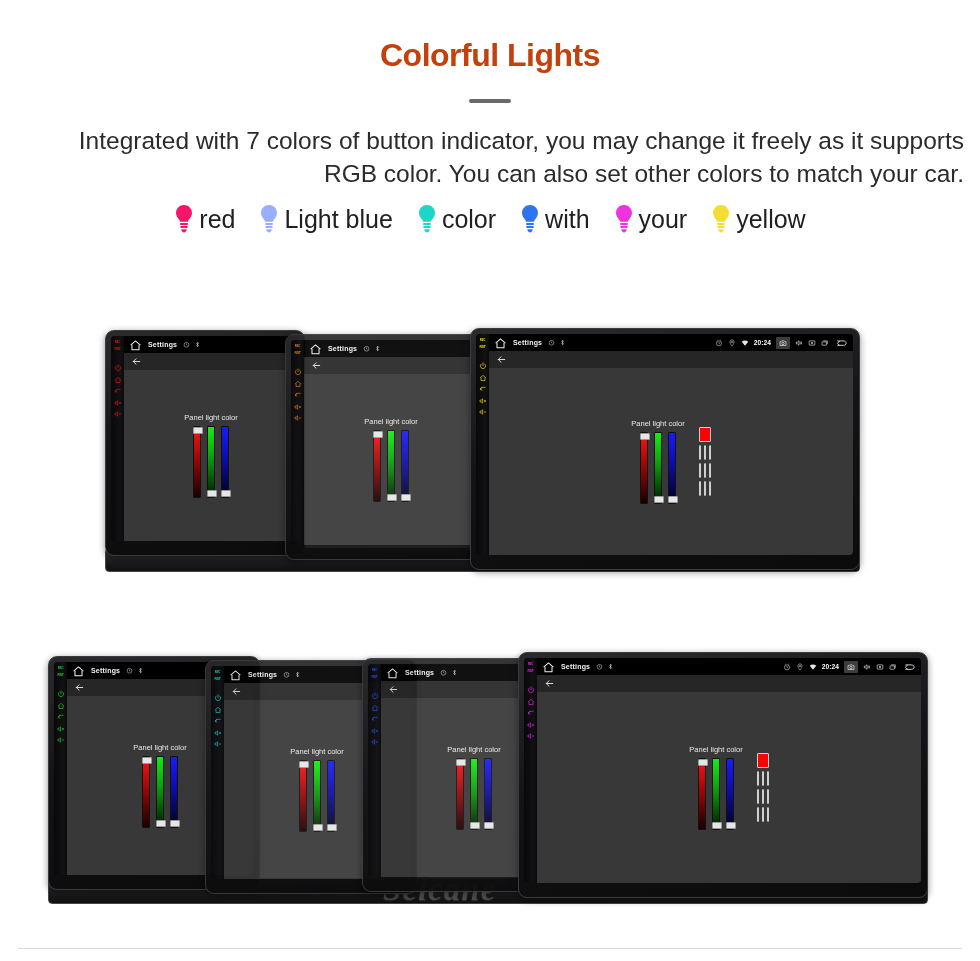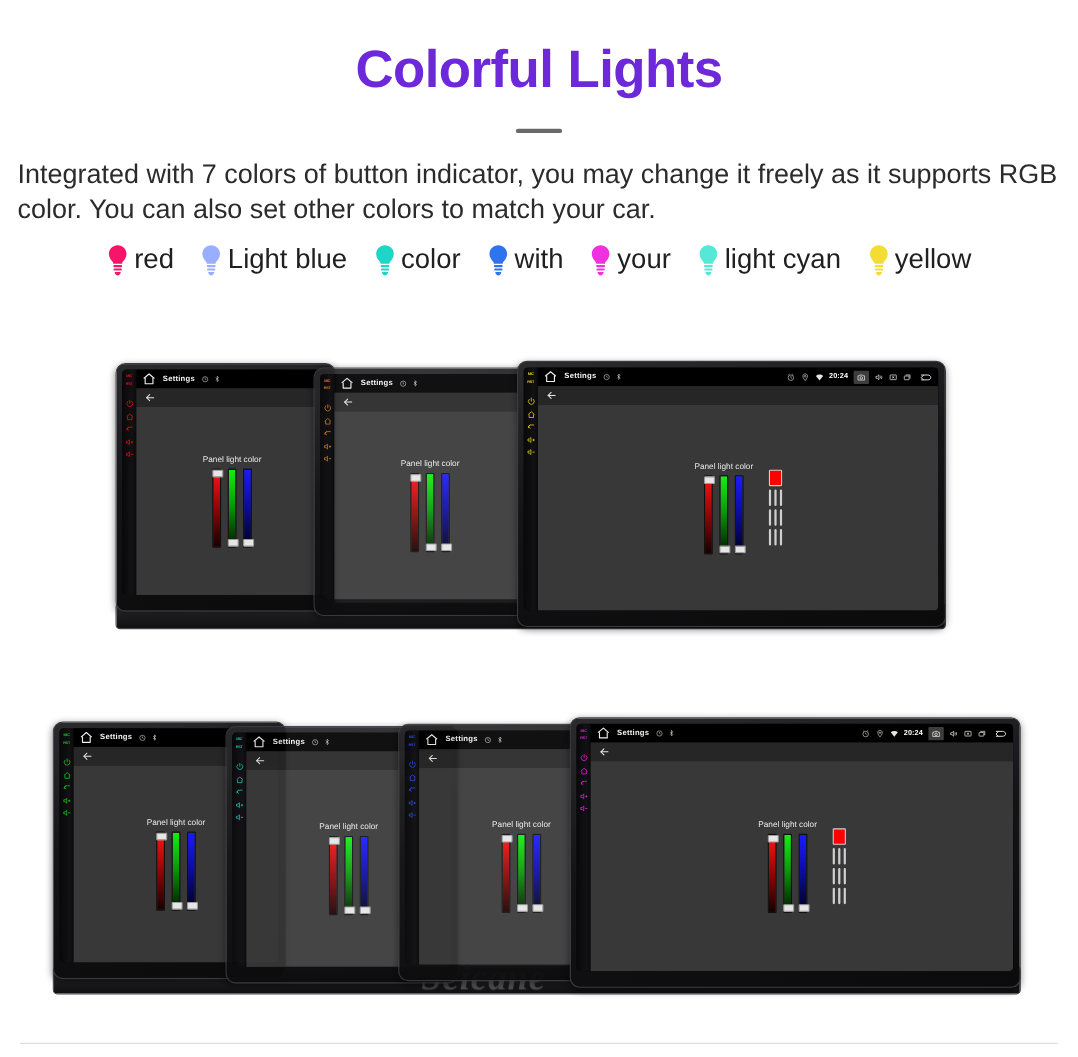--- a/index.html
+++ b/index.html
@@ -9,42 +9,43 @@
     height: 961px;
     background: #ffffff;
     font-family: "Liberation Sans", sans-serif;
     overflow: hidden;
     position: relative;
   }
 
   
   .page-title {
     text-align: center;
-    font-size: 48px;
+    font-size: 32px;
     font-weight: bold;
-    color: #6d28d9;
+    color: #c2410c;
     letter-spacing: -0.5px;
     padding-top: 38px;
     line-height: 1.1;
   }
   .title-rule {
     width: 42px;
     height: 4px;
     background: #6a6a6a;
     margin: 26px auto 0 auto;
     border-radius: 2px;
   }
   .subtitle {
-    text-align: left;
+    text-align: right;
     font-size: 24.5px;
     color: #2b2b2b;
     line-height: 1.33;
     margin-top: 22px;
     padding: 0 16px;
     font-weight: 400;
+    margin-left: 18px;
   }
 
   
   .legend {
     display: flex;
     justify-content: center;
     align-items: center;
     gap: 0px;
     margin-top: 14px;
     padding: 0 26px;
@@ -307,29 +308,20 @@
       <svg viewBox="0 0 20 30" class="bulb">
         <path fill="#ef31e0" d="M10 1C5.6 1 2 4.5 2 8.8c0 2.9 1.5 4.9 2.8 6.5.7.9 1.2 1.6 1.2 2.4h8c0-.8.5-1.5 1.2-2.4 1.3-1.6 2.8-3.6 2.8-6.5C18 4.5 14.4 1 10 1z"></path>
         <rect fill="#ef31e0" x="6" y="19" width="8" height="1.9" rx=".9"></rect>
         <rect fill="#ef31e0" x="6.2" y="22" width="7.6" height="1.9" rx=".9"></rect>
         <path fill="#ef31e0" d="M7.2 25.2h5.6c-.3 1.9-1.4 3.2-2.8 3.2s-2.5-1.3-2.8-3.2z"></path>
       </svg>
       <span class="legend-label">your</span>
     </div>
     <div class="legend-item">
       <svg viewBox="0 0 20 30" class="bulb">
-        <path fill="#55e8d6" d="M10 1C5.6 1 2 4.5 2 8.8c0 2.9 1.5 4.9 2.8 6.5.7.9 1.2 1.6 1.2 2.4h8c0-.8.5-1.5 1.2-2.4 1.3-1.6 2.8-3.6 2.8-6.5C18 4.5 14.4 1 10 1z"></path>
-        <rect fill="#55e8d6" x="6" y="19" width="8" height="1.9" rx=".9"></rect>
-        <rect fill="#55e8d6" x="6.2" y="22" width="7.6" height="1.9" rx=".9"></rect>
-        <path fill="#55e8d6" d="M7.2 25.2h5.6c-.3 1.9-1.4 3.2-2.8 3.2s-2.5-1.3-2.8-3.2z"></path>
-      </svg>
-      <span class="legend-label">light cyan</span>
-    </div>
-    <div class="legend-item">
-      <svg viewBox="0 0 20 30" class="bulb">
         <path fill="#f3dd34" d="M10 1C5.6 1 2 4.5 2 8.8c0 2.9 1.5 4.9 2.8 6.5.7.9 1.2 1.6 1.2 2.4h8c0-.8.5-1.5 1.2-2.4 1.3-1.6 2.8-3.6 2.8-6.5C18 4.5 14.4 1 10 1z"></path>
         <rect fill="#f3dd34" x="6" y="19" width="8" height="1.9" rx=".9"></rect>
         <rect fill="#f3dd34" x="6.2" y="22" width="7.6" height="1.9" rx=".9"></rect>
         <path fill="#f3dd34" d="M7.2 25.2h5.6c-.3 1.9-1.4 3.2-2.8 3.2s-2.5-1.3-2.8-3.2z"></path>
       </svg>
       <span class="legend-label">yellow</span>
     </div>
   </div>
 
 <div class="group" id="group-top">

